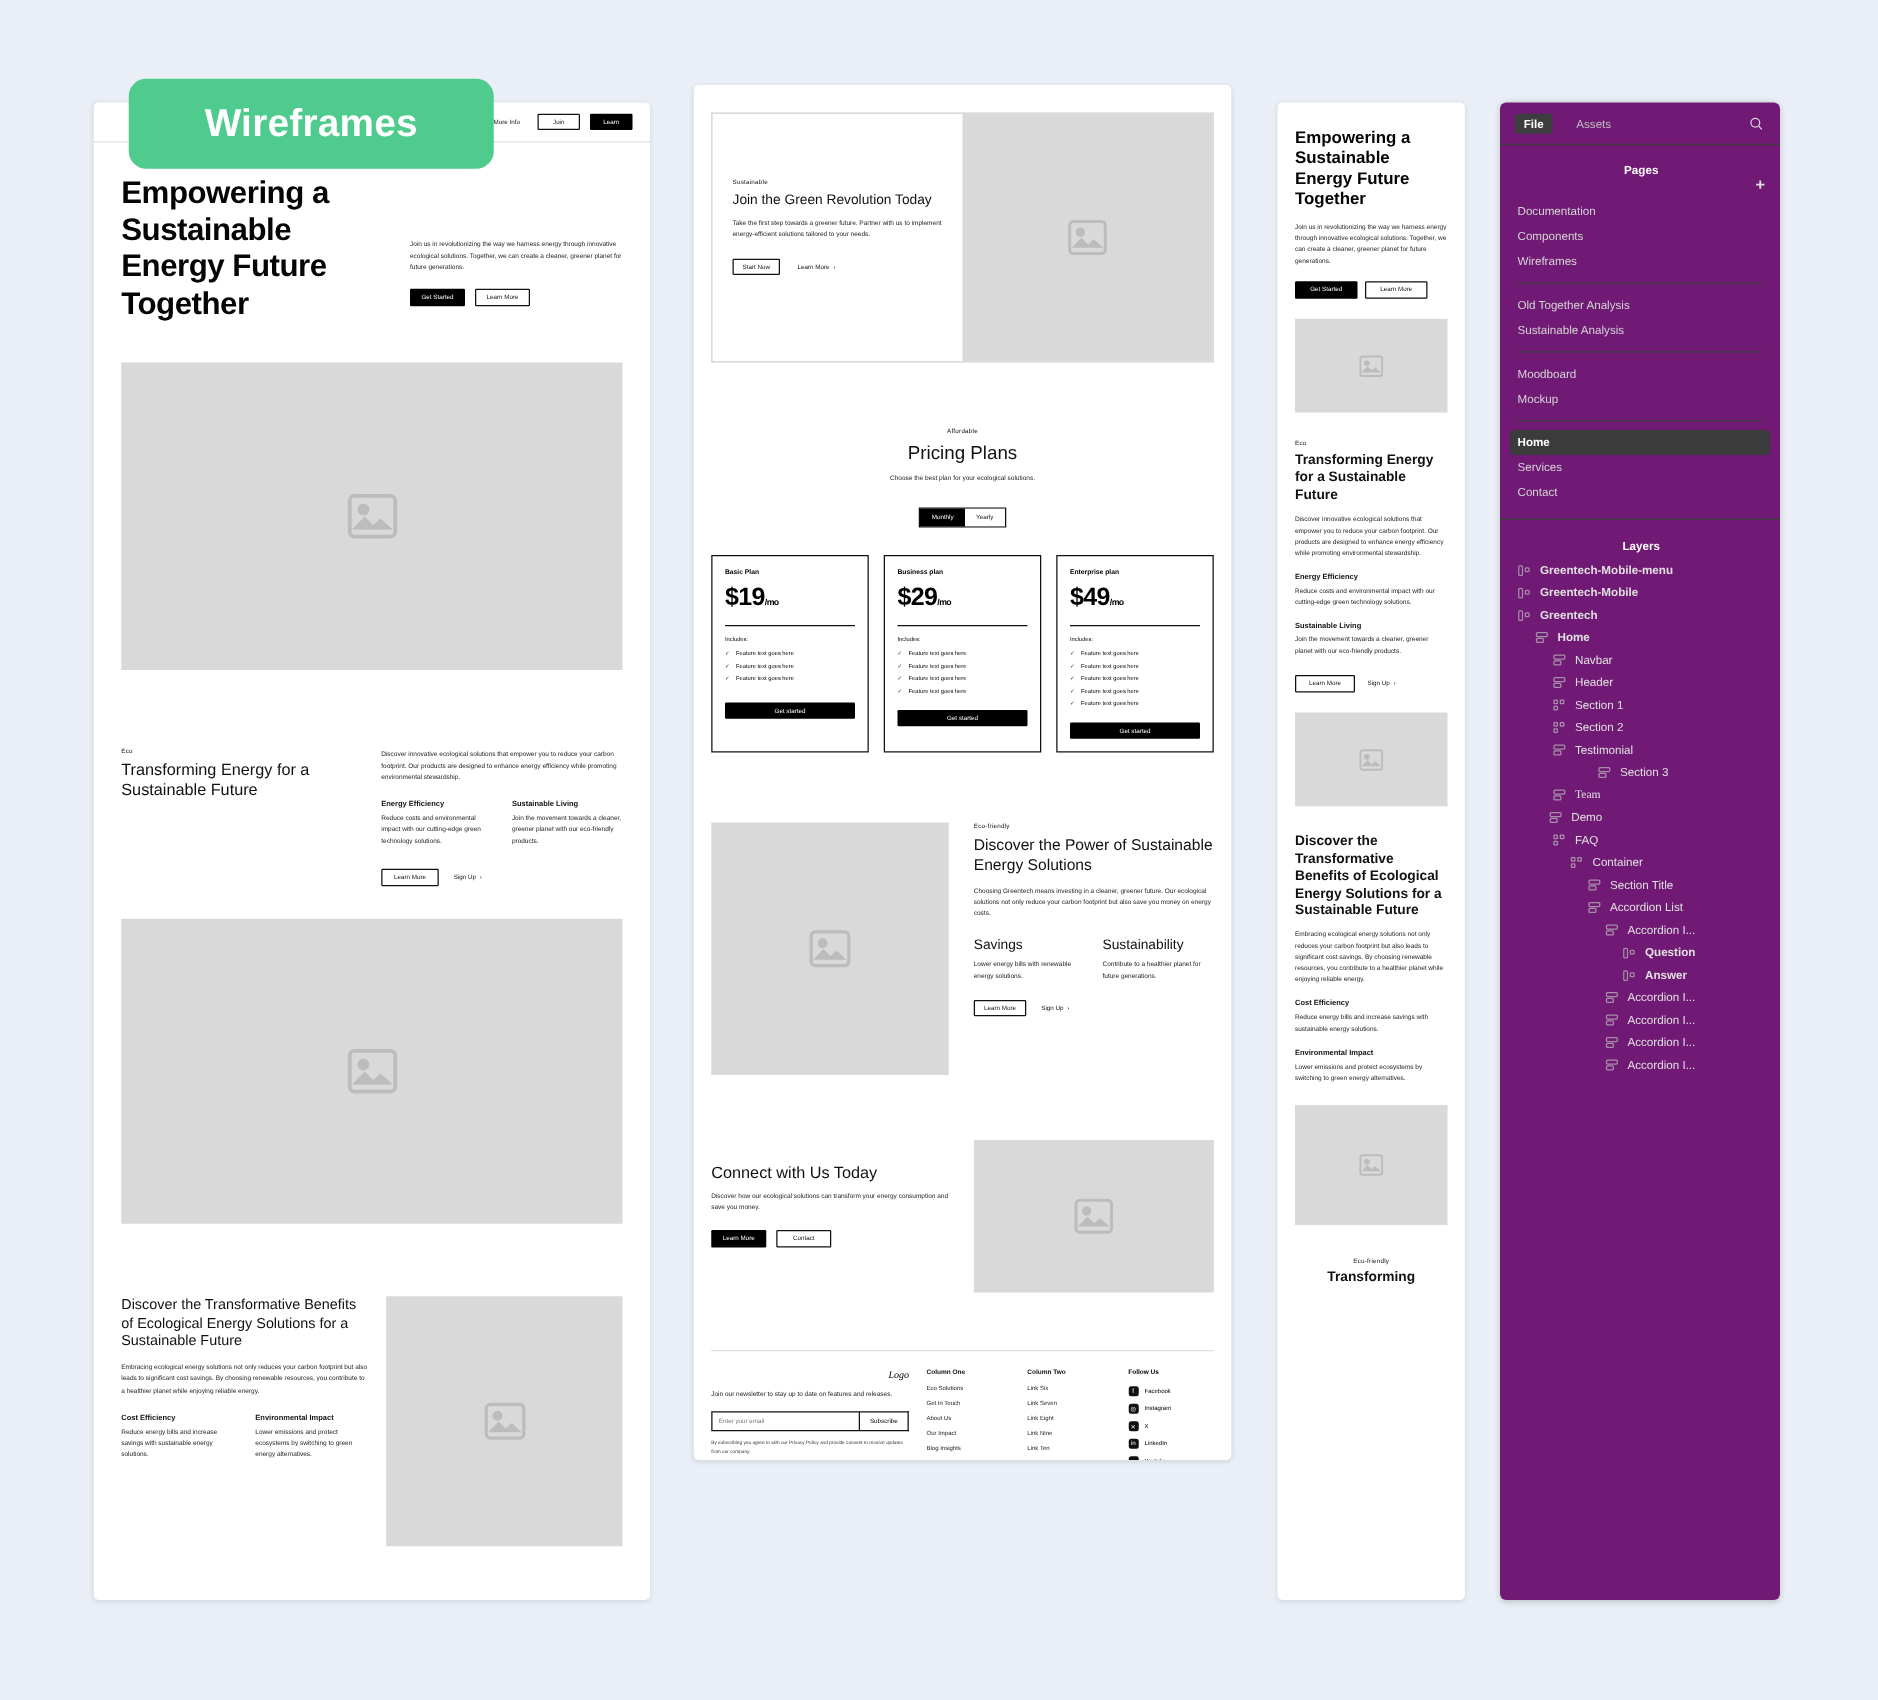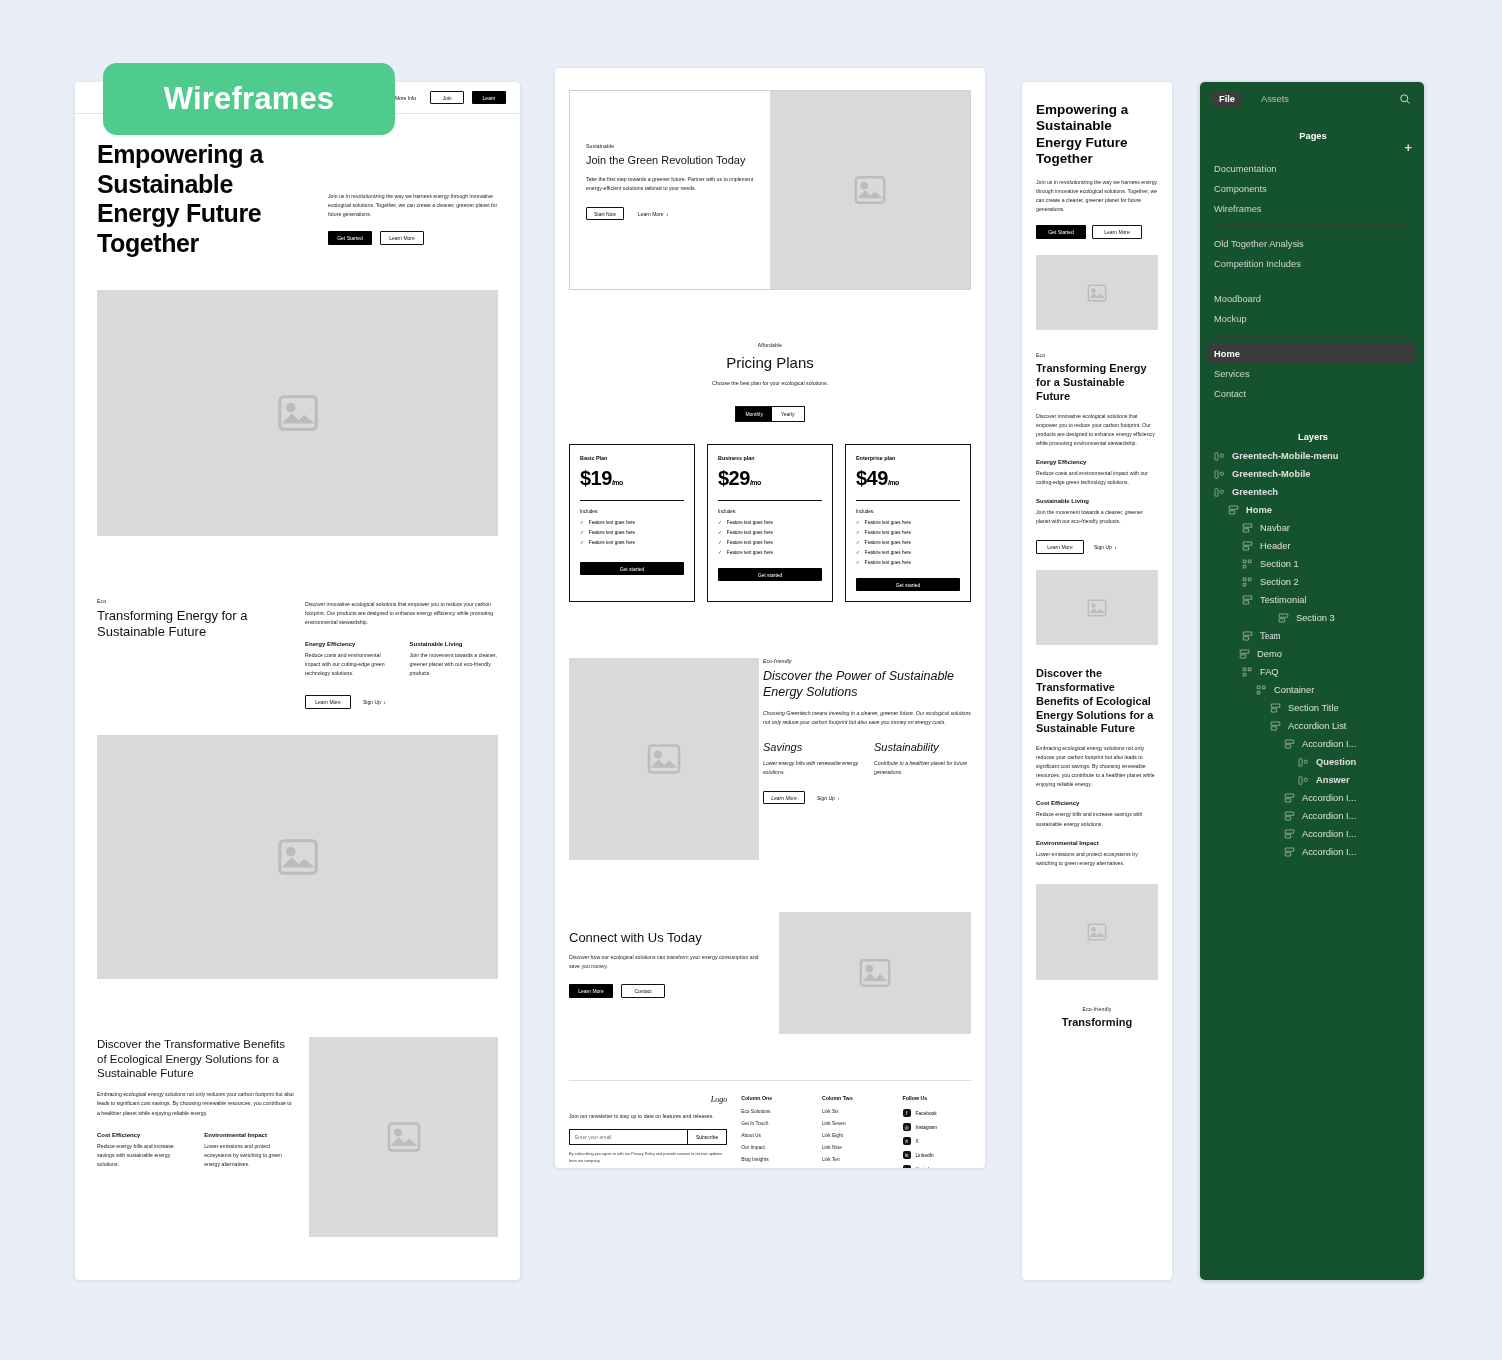--- a/index.html
+++ b/index.html
@@ -66,21 +66,21 @@
   #wf2 .toggle .off { background:#fff; color:#111; }
   #wf2 .cards { display:flex; gap:12px; padding:22px 14px 0 14px; }
   #wf2 .card { flex:1; border:1px solid #111; padding:10px 10px 10px 10px; }
   #wf2 .card .pname { font-size:5.4px; font-weight:bold; margin-bottom:6px; }
   #wf2 .card .price { font-size:20px; font-weight:bold; letter-spacing:-.5px; }
   #wf2 .card .price span { font-size:7px; }
   #wf2 .card hr { border:0; border-top:1px solid #111; margin:10px 0 8px 0; }
   #wf2 .card .inc { font-size:4.6px; margin-bottom:6px; }
   #wf2 .card li { list-style:none; font-size:4.6px; display:flex; gap:5px; margin-bottom:5px; align-items:center; }
   #wf2 .card .btn-dark { width:100%; height:13px; margin-top:8px; }
-  #wf2 .sec { display:flex; gap:4px; padding:56px 14px 0 14px;font-style:italic; }
+  #wf2 .sec { display:flex; gap:20px; padding:56px 14px 0 14px; }
   #wf2 .sec .ph { width:190px; height:202px; flex:none; }
   #wf2 .secR { flex:1; }
   #wf2 .secR h2 { font-size:12.5px; line-height:1.28; color:#111; font-weight:400; margin-bottom:9px; }
   #wf2 .two { display:flex; gap:14px; margin-top:14px; }
   #wf2 .two > div { flex:1; }
   #wf2 .two h3 { font-size:11px; font-weight:400; color:#111; margin-bottom:5px; line-height:1.15; }
   #wf2 .secBtns { margin-top:14px; display:flex; align-items:center; gap:12px; }
   #wf2 .secBtns .btn-out { width:42px; height:13px; }
   #wf2 .cta { display:flex; gap:14px; padding:52px 14px 0 14px; }
   #wf2 .ctaL { flex:1; padding-top:18px; }
@@ -113,21 +113,21 @@
   #wf3 h1 { font-size:13.5px; line-height:1.22; font-weight:bold; color:#050505; margin-bottom:10px; }
   #wf3 .btns { display:flex; gap:6px; margin-top:11px; }
   #wf3 .btns .btn-dark, #wf3 .btns .btn-out { width:50px; height:14px; }
   #wf3 .ph { height:75px; margin:16px 0 0 0; }
   #wf3 h2 { font-size:11px; line-height:1.25; font-weight:bold; color:#111; margin-bottom:8px; }
   #wf3 .blk { margin-top:11px; }
   #wf3 .mbtns { margin-top:14px; display:flex; align-items:center; gap:10px; }
   #wf3 .mbtns .btn-out { width:48px; height:14px; }
 
   
-  #panel { position:absolute; left:1200px; top:82px; width:224px; height:1198px; background:#14532d; border-radius:5px; color:#e8e8e8; font-size:9.2px; overflow:hidden; box-shadow:0 1px 5px rgba(0,0,0,.2); }
+  #panel { position:absolute; left:1200px; top:82px; width:224px; height:1198px; background:#701a75; border-radius:5px; color:#e8e8e8; font-size:9.2px; overflow:hidden; box-shadow:0 1px 5px rgba(0,0,0,.2); }
   #panel .topbar { height:34px; display:flex; align-items:center; padding:0 12px; gap:12px; border-bottom:1px solid #3a3a3a; }
   #panel .tab { font-size:9.3px; padding:3px 7px; border-radius:3px; color:#bdbdbd; cursor:default; }
   #panel .tab.active { background:#3d3d3d; color:#fff; font-weight:bold; }
   #panel .search { margin-left:auto; width:14px; height:14px; display:flex; align-items:center; justify-content:center; }
   #panel .grp { padding:10px 0 4px 0; }
   #panel .hdr { display:flex; align-items:center; padding:5px 12px 5px 14px; font-weight:bold; font-size:9.3px; color:#fff;flex-direction:column; }
   #panel .hdr .plus { margin-left:auto; font-size:13px; line-height:1; color:#ddd; }
   #panel .row { padding:5px 12px 5px 14px; color:#d4d4d4; font-size:9.3px; cursor:default; }
   #panel .row.sel { background:#3b3b3b; border-radius:3px; margin:0 8px; padding-left:6px; font-weight:bold; color:#fff; }
   #panel .divider { height:1px; background:#3c3c3c; margin:7px 14px; }
@@ -522,21 +522,21 @@
       <span class="plus">+</span>
     </div>
     <div id="pages-list">
         <div class="row">Documentation</div>
         <div class="row">Components</div>
         <div class="row">Wireframes</div>
       </div>
     <div class="divider"></div>
     <div id="analysis-list">
         <div class="row">Old Together Analysis</div>
-        <div class="row">Competition Includes</div>
+        <div class="row">Sustainable Analysis</div>
       </div>
     <div class="divider"></div>
     <div id="design-list">
         <div class="row">Moodboard</div>
         <div class="row">Mockup</div>
       </div>
     <div class="divider"></div>
     <div id="site-list">
         <div class="row sel">Home</div>
         <div class="row">Services</div>

